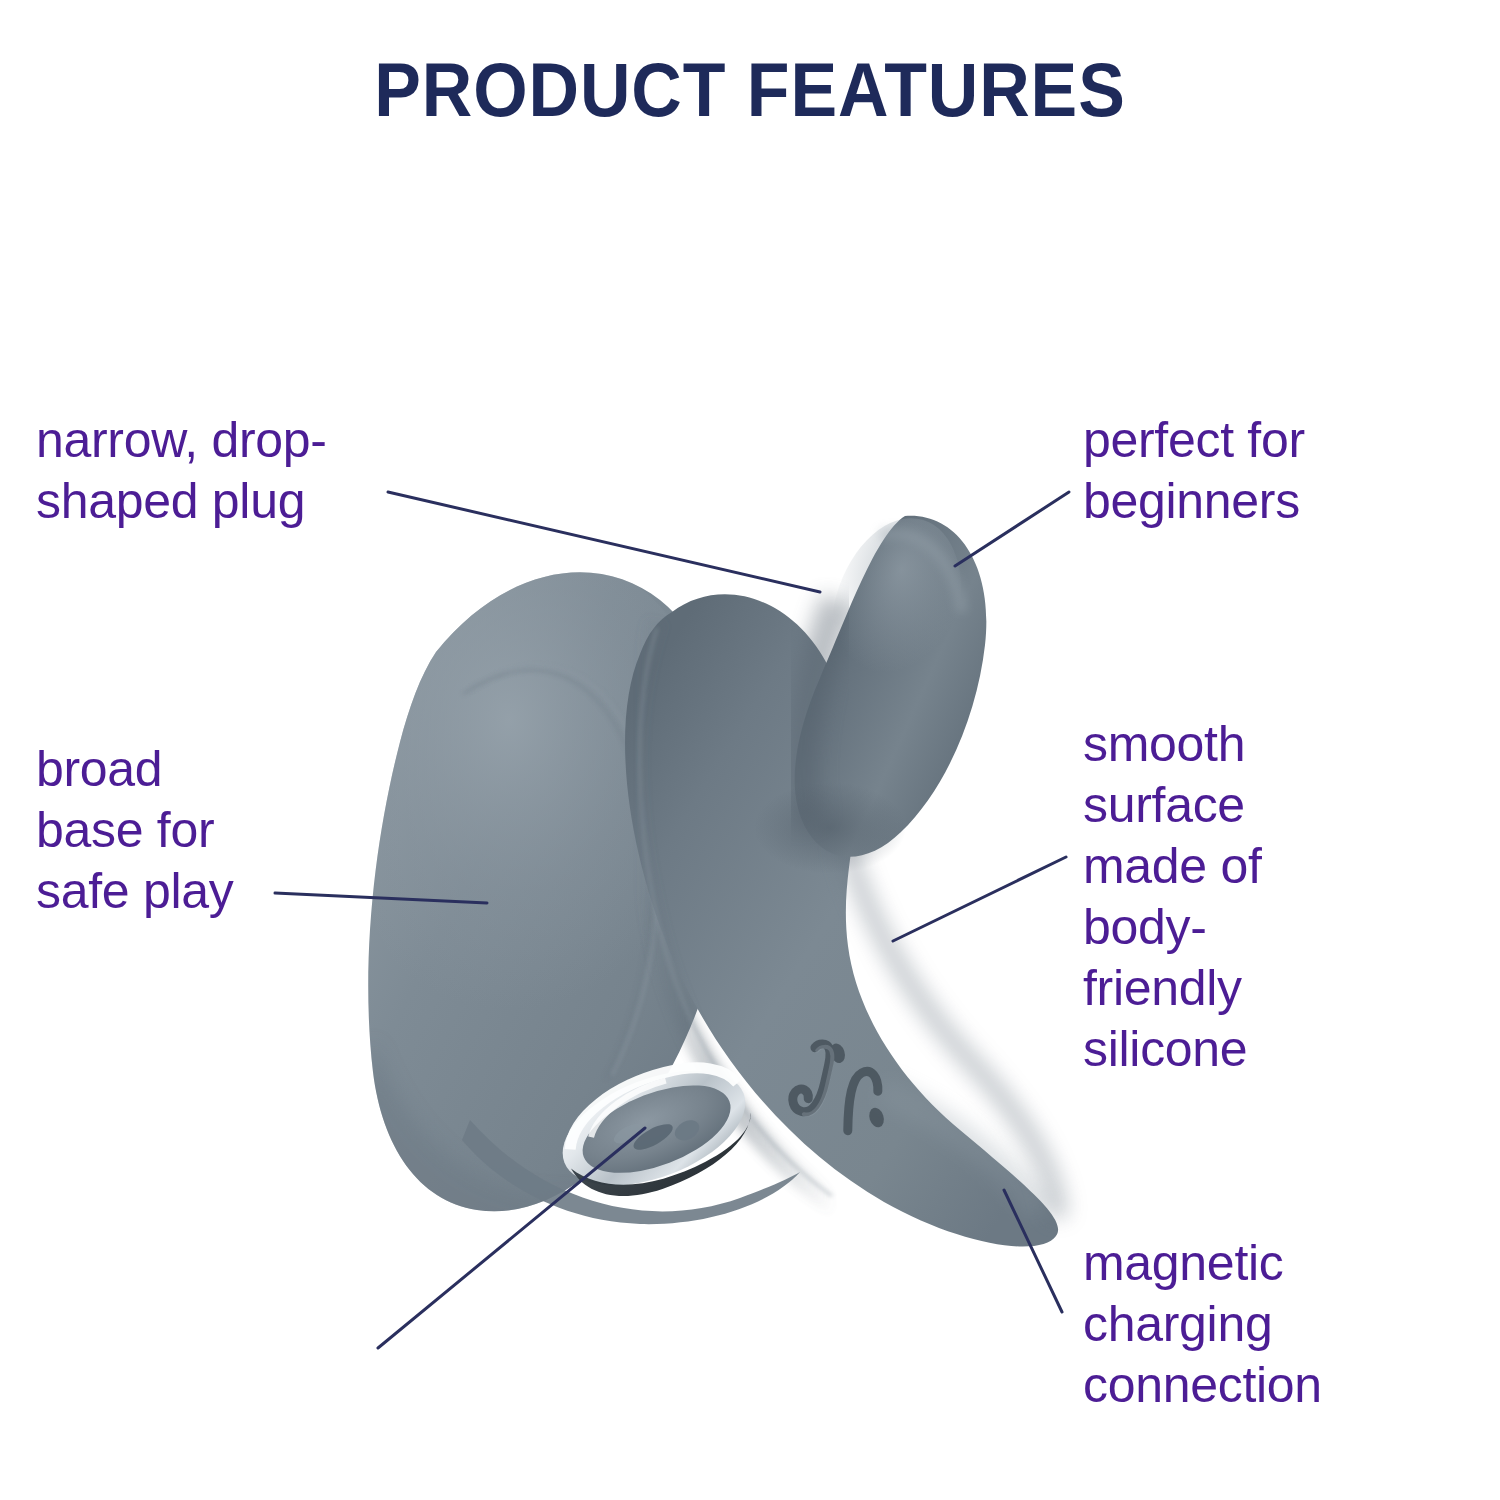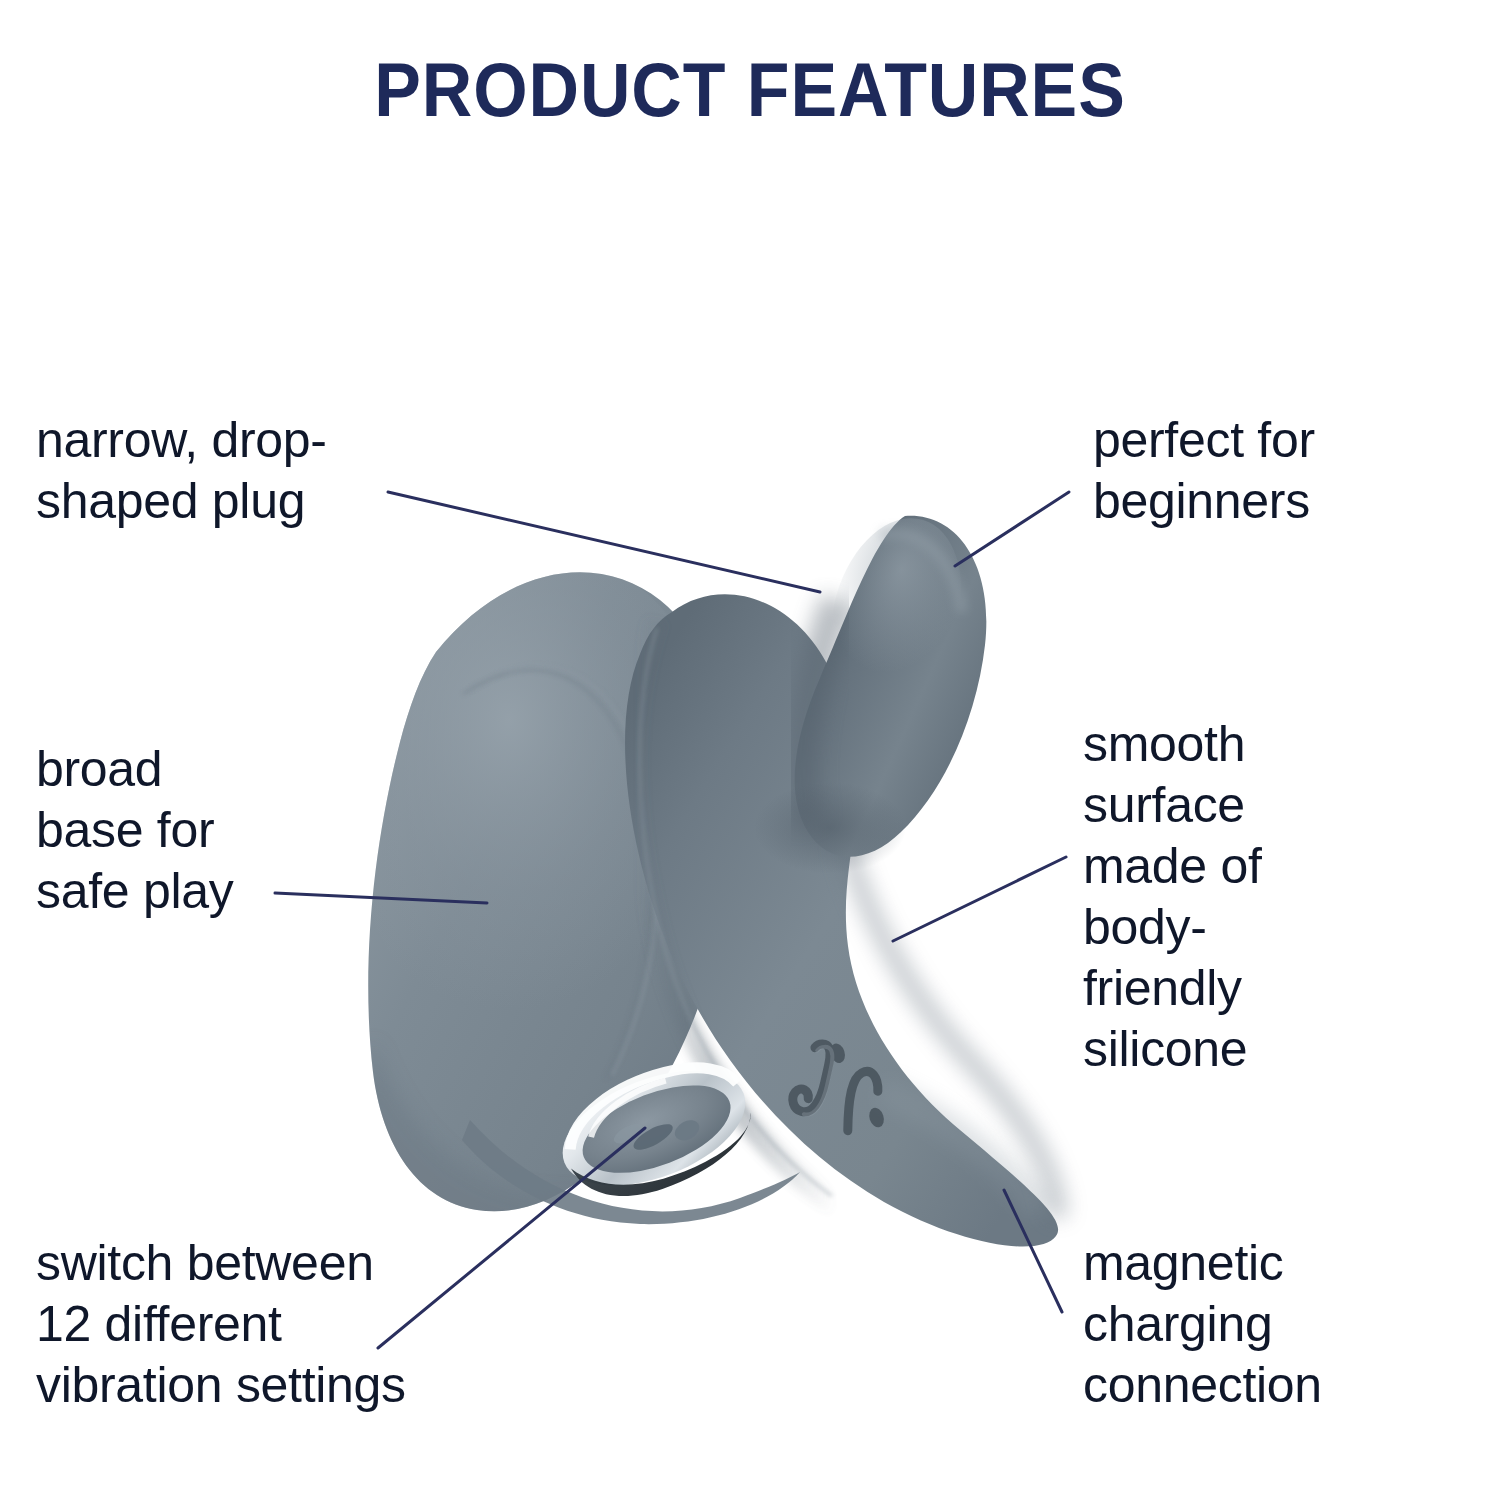--- a/index.html
+++ b/index.html
@@ -29,35 +29,35 @@
     letter-spacing: 1px;
     color: #1e2a5a;
     transform: scaleX(0.92);
     transform-origin: center top;
     white-space: nowrap;
   }
 
   
   .callout {
     position: absolute;
-    color: #0f172a;
+    color: #4c1d95;
     font-family: "Liberation Sans", sans-serif;
     font-weight: 400;
     font-size: 50px;
     line-height: 1.22;
     letter-spacing: -0.3px;
     white-space: pre-line;
   }
   .callout.right { text-align: left; }
   .callout.left  { text-align: left; }
 
   #cal-plug      { left: 36px;   top: 410px; }
   #cal-base      { left: 36px;   top: 739px; }
   #cal-switch    { left: 36px;   top: 1233px; }
-  #cal-beginners { left: 1083px; top: 410px; margin-left: 10px; }
+  #cal-beginners { left: 1083px; top: 410px; }
   #cal-silicone  { left: 1083px; top: 714px; }
   #cal-magnetic  { left: 1083px; top: 1233px; }
 
   
   #stage {
     position: absolute;
     left: 0;
     top: 0;
     width: 1500px;
     height: 1500px;
@@ -270,23 +270,20 @@
     </g>
   </svg>
 
   <div class="callout left" id="cal-plug">narrow, drop-
 shaped plug</div>
 
   <div class="callout left" id="cal-base">broad
 base for
 safe play</div>
 
-  <div class="callout left" id="cal-switch">switch between
-12 different
-vibration settings</div>
 
   <div class="callout right" id="cal-beginners">perfect for
 beginners</div>
 
   <div class="callout right" id="cal-magnetic">magnetic
 charging
 connection</div>
 
   <div class="callout right" id="cal-silicone">smooth surface
 made of

